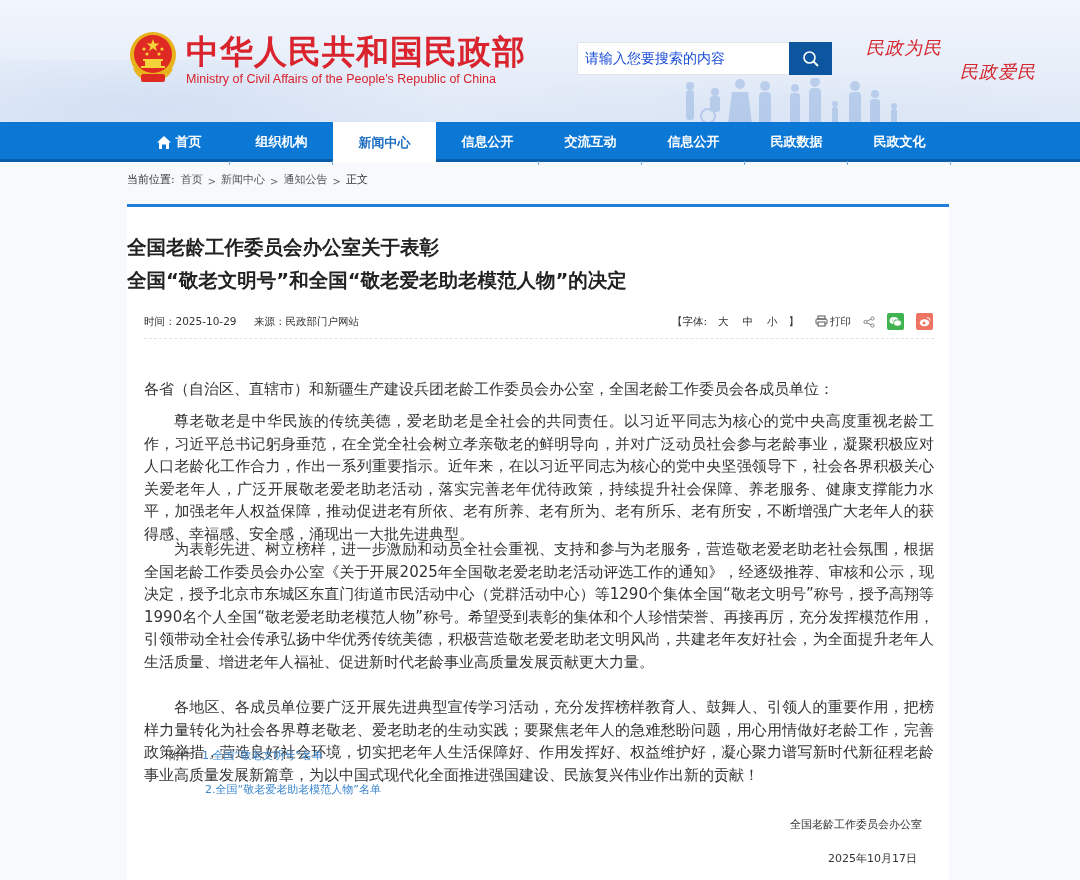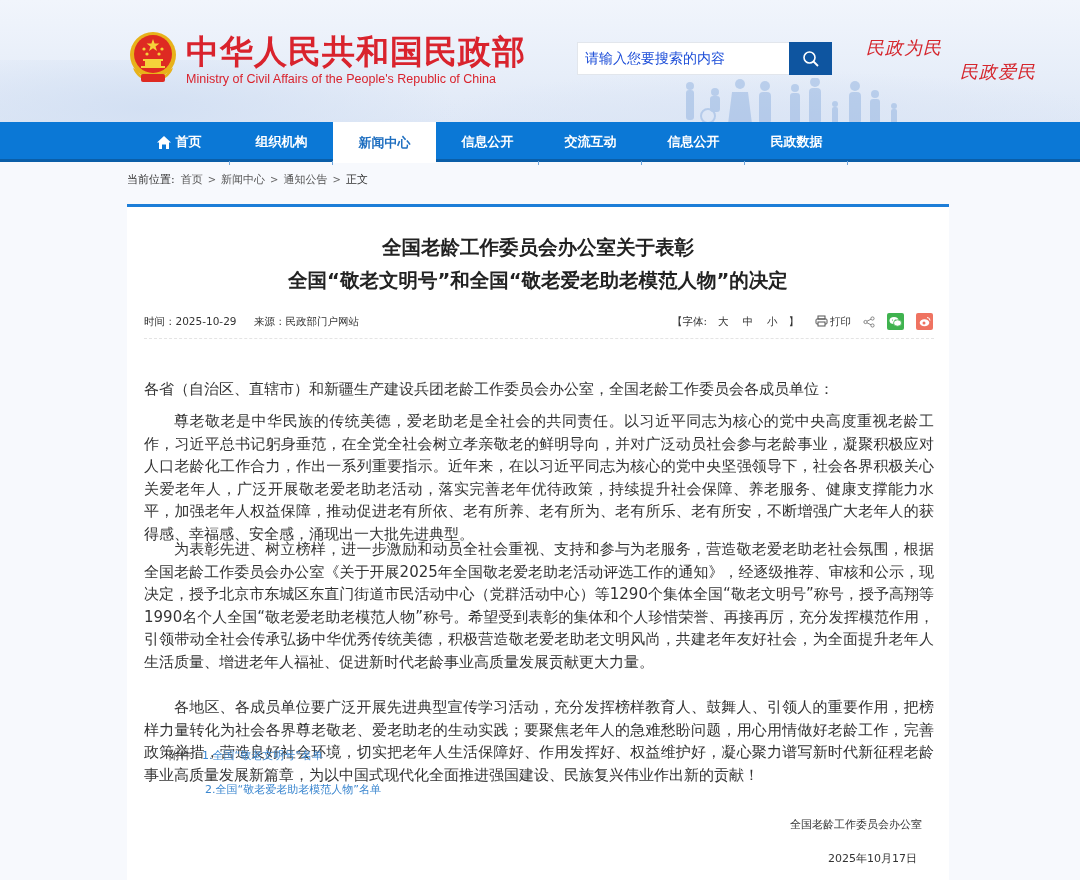--- a/index.html
+++ b/index.html
@@ -70,31 +70,31 @@
   .nav-item .sep {
     position: absolute; right: 0; bottom: -3px; width: 1px; height: 4px; background: #6fa6dc;
   }
   .nav-item.active {
     background: #fff; color: #1f6fc0; height: 41px;
   }
   .nav-item .home-ico { margin-right: 4px; display: inline-flex; }
   
   .breadcrumb {
     position: absolute; left: 127px; top: 172px; font-size: 11px; color: #333;
-    display: flex; align-items: center; white-space: nowrap;
+    display: flex; align-items: flex-end; white-space: nowrap;
   }
   .breadcrumb .bc-link { color: #555; }
   .breadcrumb .bc-sep { color: #666; margin: 0 5px; font-size: 10px; }
   
   .card {
     position: absolute; left: 127px; top: 204px; width: 822px; height: 676px;
     background: #fff; border-top: 3px solid #1d7ed8;
   }
   .title {
-    position: absolute; left: 0; width: 822px; text-align: center;
+    position: absolute; left: 0; width: 822px; text-align: left;
     font-size: 19.5px; font-weight: bold; color: #222;
   }
   .title.l1 { top: 27px; }
   .title.l2 { top: 60px; }
   .meta {
     position: absolute; left: 17px; top: 108px; font-size: 10.5px; color: #333; white-space: nowrap;
   }
   .meta span + span { margin-left: 14px; }
   .tools {
     position: absolute; right: 16px; top: 106px; display: flex; align-items: center;
@@ -217,20 +217,24 @@
     <div class="nav-item">
       <span>交流互动</span>
       <span class="sep"></span>
     </div>
     <div class="nav-item">
       <span>信息公开</span>
       <span class="sep"></span>
     </div>
     <div class="nav-item">
       <span>民政数据</span>
+      <span class="sep"></span>
+    </div>
+    <div class="nav-item">
+      <span>民政文化</span>
       <span class="sep"></span>
     </div>
   </div>
 </div>
 
 <div class="breadcrumb">
   <span style="margin-right:6px;">当前位置:</span>
   <span class="bc-link">首页</span>
   <span class="bc-sep">&gt;</span>
   <span class="bc-link">新闻中心</span>

